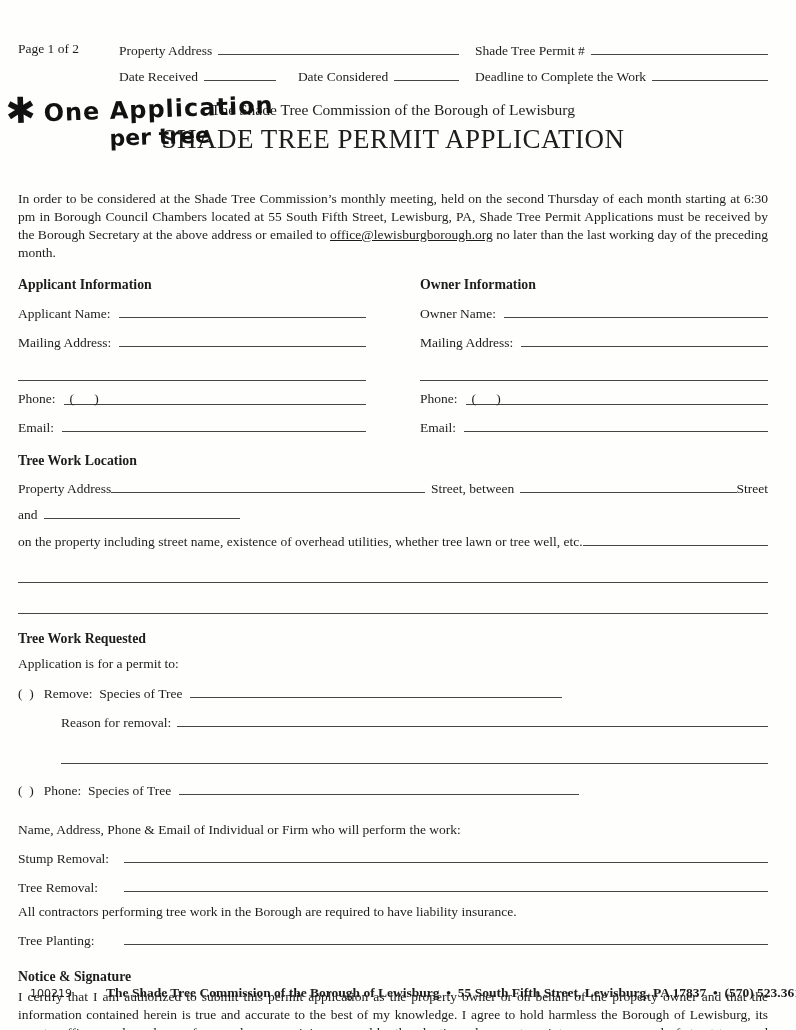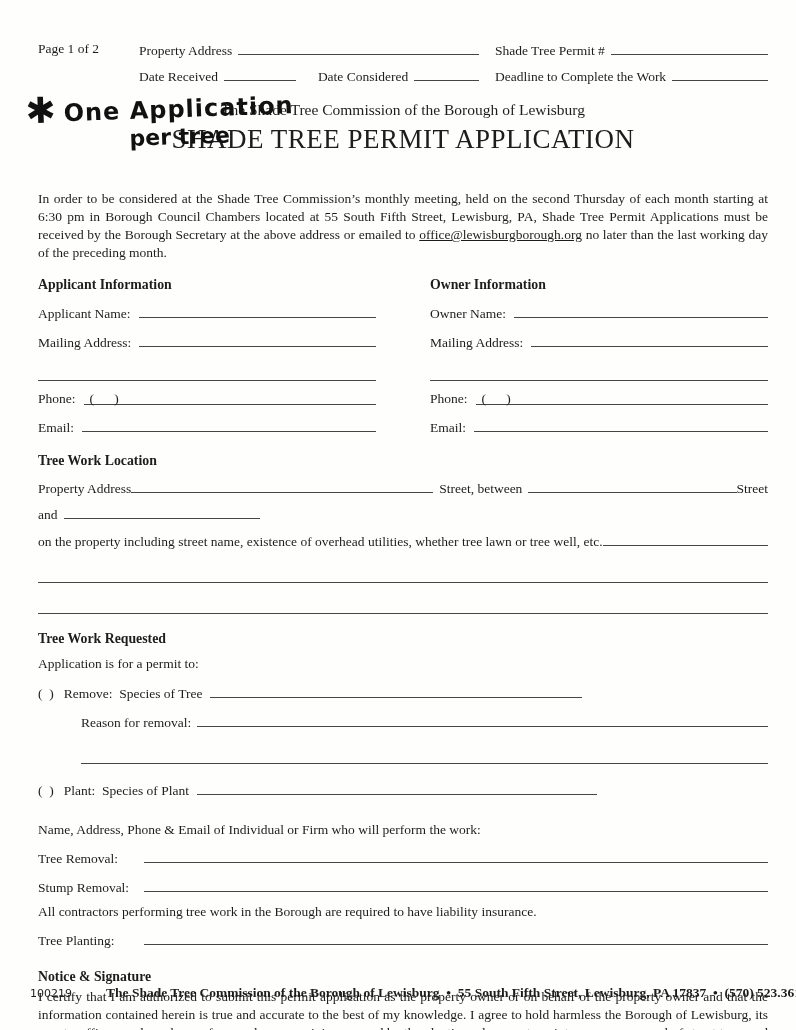--- a/index.html
+++ b/index.html
@@ -1,19 +1,19 @@
 <!DOCTYPE html>
 <html><head>
 <meta charset="utf-8">
 <style>
   html,body{margin:0;padding:0;background:#ffffff;}
   .page{
     width:796px;height:1030px;box-sizing:border-box;position:relative;
     background:#fefefd;color:#1d1d1d;overflow:hidden;
-    padding:40px 28px 0 38px;
+    padding:40px 28px 0 18px;
     font-family:"Liberation Serif","DejaVu Serif",serif;
     font-size:13.5px;line-height:1.32;
   }
   
   .row{display:flex;align-items:baseline;}
   .blank{display:inline-block;border-bottom:1.3px solid #454545;height:14px;vertical-align:baseline;}
   .grow{flex:1 1 auto;}
   .pre{white-space:pre;}
   .lbl{flex:0 0 auto;}
   h3{font-size:13.8px;font-weight:700;margin:0 0 5px 0;}
@@ -185,37 +185,37 @@
     </div>
     <div class="row indent" style="margin-top:9px">
       <span class="lbl">Reason for removal:</span>
       <span class="blank grow" style="margin-left:6px"></span>
     </div>
     <div class="row indent" style="margin-top:17px">
         <span class="blank grow"></span>
       </div>
     <div class="row" style="margin-top:16px">
       <span class="cb">(  )</span>
-      <span class="lbl pre">Plant:  Species of Plant</span>
+      <span class="lbl pre">Phone:  Species of Tree</span>
       <span class="blank" style="width:400px;margin-left:8px"></span>
     </div>
   </div>
 
   <div class="section" style="margin-top:22px">
     <div class="row">
       <span class="lbl">Name, Address, Phone &amp; Email of Individual or Firm who will perform the work:</span>
+    </div>
+    <div class="row who-row" style="margin-top:9px">
+      <span class="lbl">Stump Removal:</span>
+      <span class="blank grow" style="margin-left:10px"></span>
     </div>
     <div class="row who-row" style="margin-top:9px">
       <span class="lbl">Tree Removal:</span>
       <span class="blank grow" style="margin-left:10px"></span>
     </div>
-    <div class="row who-row" style="margin-top:9px">
-      <span class="lbl">Stump Removal:</span>
-      <span class="blank grow" style="margin-left:10px"></span>
-    </div>
     <div class="row" style="margin-top:6px">
       <span>All contractors performing tree work in the Borough are required to have liability insurance.</span>
     </div>
     <div class="row who-row" style="margin-top:9px">
       <span class="lbl">Tree Planting:</span>
       <span class="blank grow" style="margin-left:10px"></span>
     </div>
   </div>
 
   <div class="section" style="margin-top:18px">

